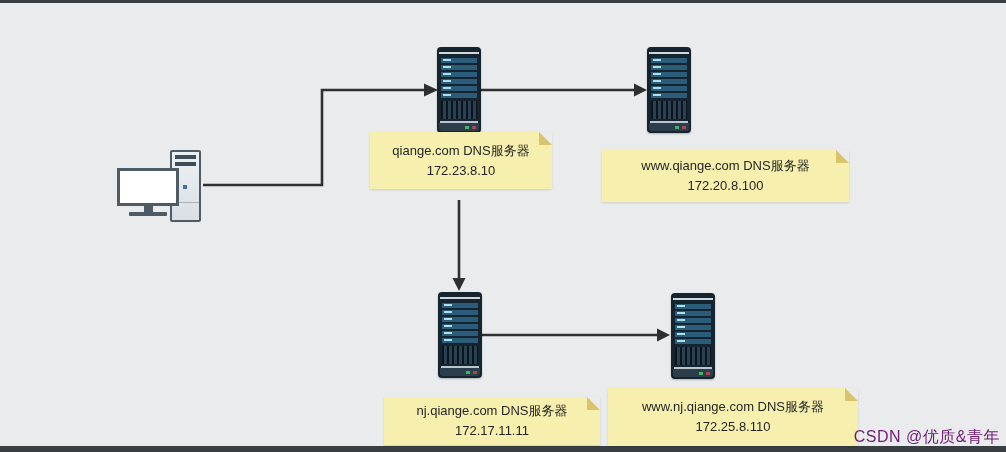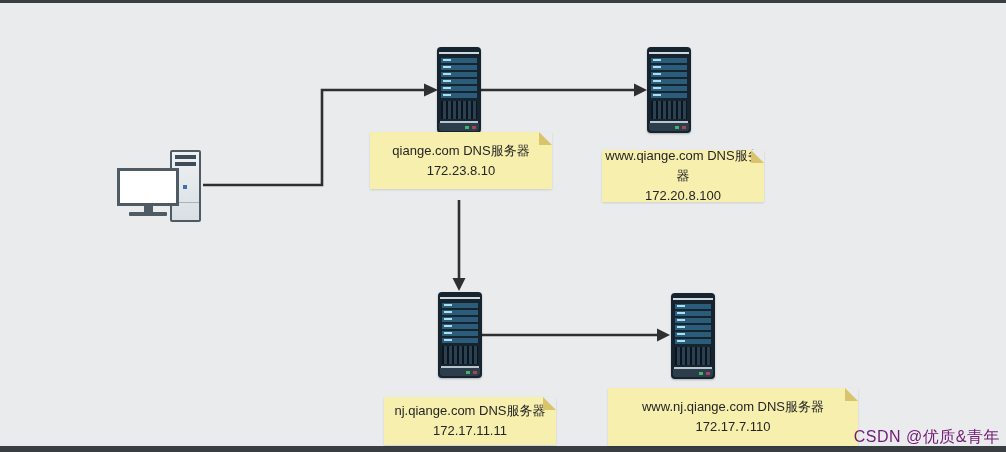--- a/index.html
+++ b/index.html
@@ -169,31 +169,31 @@
       <span class="led led-green"></span>
       <span class="led led-red"></span>
     </div>
   </div>
 
   <div class="note" style="left:370px;top:132px;width:182px;height:57px">
     <div>qiange.com DNS服务器</div>
     <div>172.23.8.10</div>
   </div>
 
-  <div class="note" style="left:602px;top:150px;width:162px;height:52px">
+  <div class="note" style="left:602px;top:150px;width:247px;height:52px">
     <div>www.qiange.com DNS服务器</div>
     <div>172.20.8.100</div>
   </div>
 
-  <div class="note" style="left:384px;top:397px;width:172px;height:48px">
+  <div class="note" style="left:384px;top:397px;width:216px;height:48px">
     <div>nj.qiange.com DNS服务器</div>
     <div>172.17.11.11</div>
   </div>
 
   <div class="note" style="left:608px;top:388px;width:250px;height:58px">
     <div>www.nj.qiange.com DNS服务器</div>
-    <div>172.17.7.110</div>
+    <div>172.25.8.110</div>
   </div>
 
   <div class="watermark">CSDN @优质&amp;青年</div>
 
   <div class="edge-bar bottom"></div>
 </div>
 
 </body></html>

